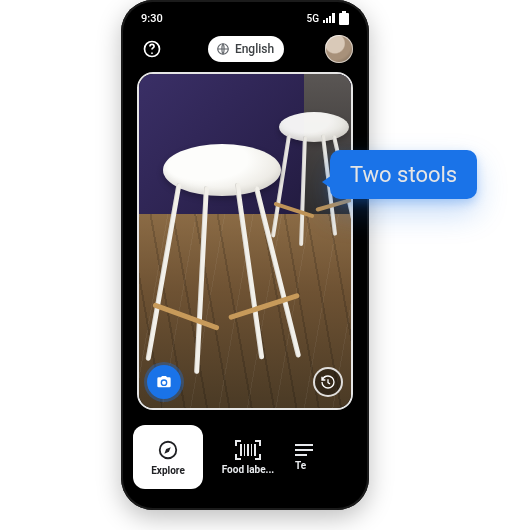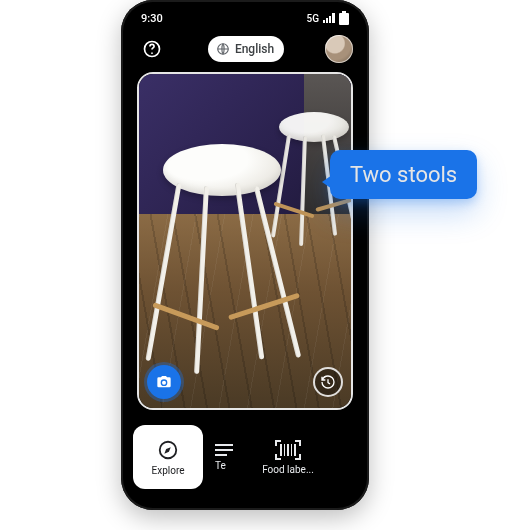--- a/index.html
+++ b/index.html
@@ -177,21 +177,21 @@
     gap:10px;
     overflow:hidden;
   }
   .mode {
     flex: 0 0 auto;
     min-width: 70px;
     height: 64px;
     border-radius: 12px;
     display:flex; flex-direction:column; align-items:center; justify-content:center;
     gap:4px;
-    color:#e8eaed; font-size:10px; font-weight:400;
+    color:#e8eaed; font-size:10px; font-weight:700;
     padding: 0 6px;
   }
   .mode.active {
     background:#fff; color:#202124;
     box-shadow:0 4px 10px rgba(0,0,0,.4);
   }
   .mode .lbl { white-space:nowrap; overflow:hidden; text-overflow:ellipsis; max-width:64px; }
   .mode svg { display:block; }
 
   
@@ -298,35 +298,35 @@
       </div>
 
       <div class="bottombar">
         <div class="mode active">
           <svg width="22" height="22" viewBox="0 0 24 24" fill="none" stroke="#202124" stroke-width="2">
               <circle cx="12" cy="12" r="9"></circle>
               <path d="M15 9l-2 5-5 2 2-5z" fill="#202124" stroke="none"></path>
             </svg>
           <span class="lbl">Explore</span>
         </div>
+        <div class="mode">
+          <svg width="26" height="20" viewBox="0 0 26 20" fill="#e8eaed">
+              <path d="M0 0h2v6H0zM0 14h2v6H0zM24 0h2v6h-2zM24 14h2v6h-2zM0 0h6v2H0zM20 0h6v2h-6zM0 18h6v2H0zM20 18h6v2h-6z"></path>
+              <path d="M5 4h2v12H5zM9 4h1v12H9zM12 4h2v12h-2zM16 4h1v12h-1zM19 4h2v12h-2z"></path>
+            </svg>
+          <span class="lbl">Food labe...</span>
+        </div>
         <div class="mode" style="min-width:30px; align-items:flex-start; padding-left:2px;">
           <svg width="18" height="12" viewBox="0 0 18 12" fill="#e8eaed">
               <rect y="0" width="18" height="2"></rect>
               <rect y="5" width="18" height="2"></rect>
               <rect y="10" width="12" height="2"></rect>
             </svg>
           <span class="lbl">Te</span>
         </div>
-        <div class="mode">
-          <svg width="26" height="20" viewBox="0 0 26 20" fill="#e8eaed">
-              <path d="M0 0h2v6H0zM0 14h2v6H0zM24 0h2v6h-2zM24 14h2v6h-2zM0 0h6v2H0zM20 0h6v2h-6zM0 18h6v2H0zM20 18h6v2h-6z"></path>
-              <path d="M5 4h2v12H5zM9 4h1v12H9zM12 4h2v12h-2zM16 4h1v12h-1zM19 4h2v12h-2z"></path>
-            </svg>
-          <span class="lbl">Food labe...</span>
-        </div>
       </div>
 
     </div>
   </div>
 
   <div class="bubble">
     <span>Two stools</span>
   </div>
 </div>
 

